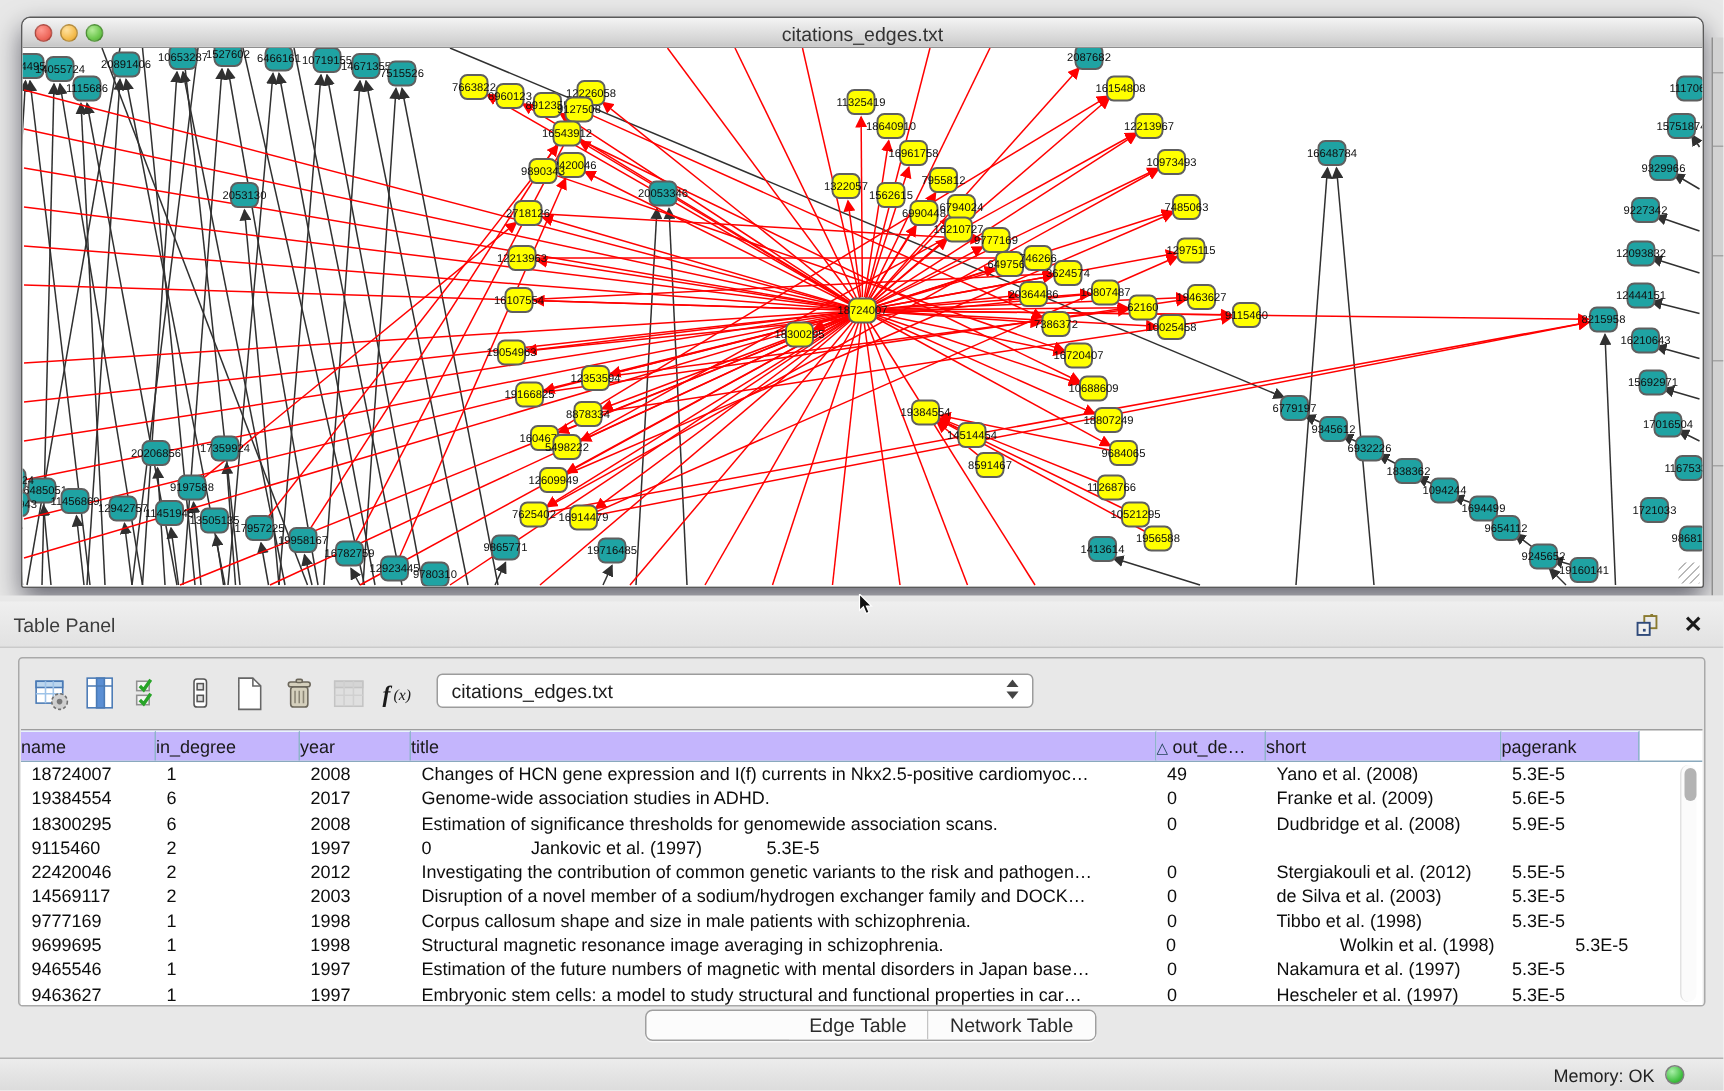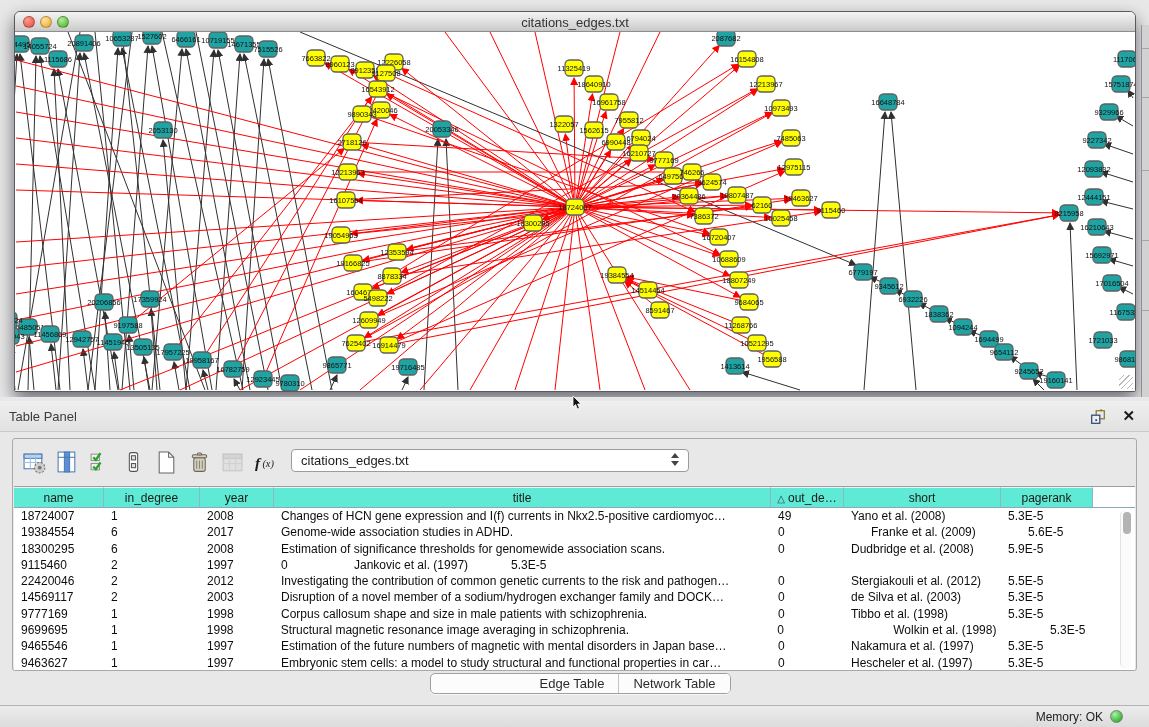--- a/index.html
+++ b/index.html
@@ -50,22 +50,22 @@
     line-height:21px; padding-left:9px; }
   #selector-arrows { position:absolute; right:8px; top:3px; width:9px; height:16px; }
   #selector-arrows .up { width:0; height:0; border-left:4.5px solid transparent; border-right:4.5px solid transparent;
     border-bottom:5px solid #444; margin-bottom:3px; }
   #selector-arrows .dn { width:0; height:0; border-left:4.5px solid transparent; border-right:4.5px solid transparent;
     border-top:5px solid #444; }
 
   #table-wrap { position:absolute; left:1px; top:47px; width:1121px; height:184px; background:#fff;
     border-top:1px solid #9e9e9e; overflow:hidden; }
   #col-headers { display:flex; height:21px; border-bottom:1px solid #8aa9bd; }
-  .th { background:#5eead4; border-right:1px solid #8fb4cb; border-top:1px solid #e8f4fb;
-    font-size:12px; color:#1a1a1a; text-align:center; line-height:20px;
+  .th { background:#c4b5fd; border-right:1px solid #8fb4cb; border-top:1px solid #e8f4fb;
+    font-size:12px; color:#1a1a1a; line-height:20px;
     white-space:nowrap; overflow:hidden; }
   .th .sort-icon { font-size:10px; margin-right:3px; color:#23445a; }
   .tr { display:flex; height:16.3px; background:#fff; }
   .td { font-size:12px; color:#0d0d0d; line-height:16px; padding-left:7px;
     white-space:nowrap; overflow:hidden; }
   #v-scrollbar { position:absolute; right:4px; top:23px; width:11px; height:158px;
     background:#fbfbfb; border-left:1px solid #e2e2e2; border-radius:6px; }
   #v-thumb { position:absolute; left:1.5px; top:2px; width:8px; height:22px; background:#b3b3b3; border-radius:5px; }
 
   #tab-bar { position:absolute; left:0; top:276px; width:100%; height:22px; }
@@ -842,21 +842,21 @@
             <div class="td" style="width: 73px;">49</div>
             <div class="td" style="width: 157px;">Yano et al. (2008)</div>
             <div class="td" style="width: 92px;">5.3E-5</div>
           </div>
           <div class="tr">
             <div class="td" style="width: 90px;">19384554</div>
             <div class="td" style="width: 96px;">6</div>
             <div class="td" style="width: 74px;">2017</div>
             <div class="td" style="width: 497px;">Genome-wide association studies in ADHD.</div>
             <div class="td" style="width: 73px;">0</div>
-            <div class="td" style="width: 157px; margin-left: 20px;">Franke et al. (2009)</div>
+            <div class="td" style="width: 157px;">Franke et al. (2009)</div>
             <div class="td" style="width: 92px;">5.6E-5</div>
           </div>
           <div class="tr">
             <div class="td" style="width: 90px;">18300295</div>
             <div class="td" style="width: 96px;">6</div>
             <div class="td" style="width: 74px;">2008</div>
             <div class="td" style="width: 497px;">Estimation of significance thresholds for genomewide association scans.</div>
             <div class="td" style="width: 73px;">0</div>
             <div class="td" style="width: 157px;">Dudbridge et al. (2008)</div>
             <div class="td" style="width: 92px;">5.9E-5</div>
@@ -866,21 +866,21 @@
             <div class="td" style="width: 96px;">2</div>
             <div class="td" style="width: 74px;">1997</div>
             <div class="td" style="width: 73px;">0</div>
             <div class="td" style="width: 157px;">Jankovic et al. (1997)</div>
             <div class="td" style="width: 92px;">5.3E-5</div>
           </div>
           <div class="tr">
             <div class="td" style="width: 90px;">22420046</div>
             <div class="td" style="width: 96px;">2</div>
             <div class="td" style="width: 74px;">2012</div>
-            <div class="td" style="width: 497px;">Investigating the contribution of common genetic currents to the risk and pathogen…</div>
+            <div class="td" style="width: 497px;">Investigating the contribution of common genetic variants to the risk and pathogen…</div>
             <div class="td" style="width: 73px;">0</div>
             <div class="td" style="width: 157px;">Stergiakouli et al. (2012)</div>
             <div class="td" style="width: 92px;">5.5E-5</div>
           </div>
           <div class="tr">
             <div class="td" style="width: 90px;">14569117</div>
             <div class="td" style="width: 96px;">2</div>
             <div class="td" style="width: 74px;">2003</div>
             <div class="td" style="width: 497px;">Disruption of a novel member of a sodium/hydrogen exchanger family and DOCK…</div>
             <div class="td" style="width: 73px;">0</div>

